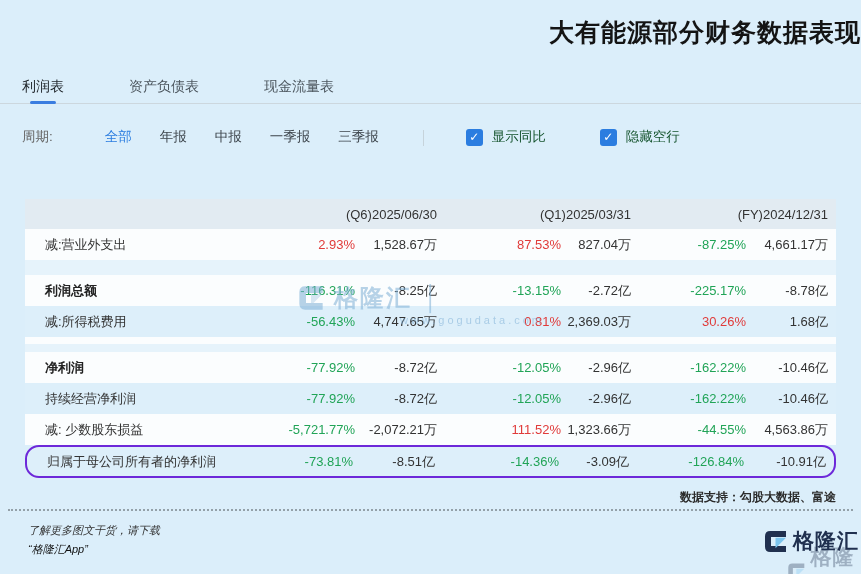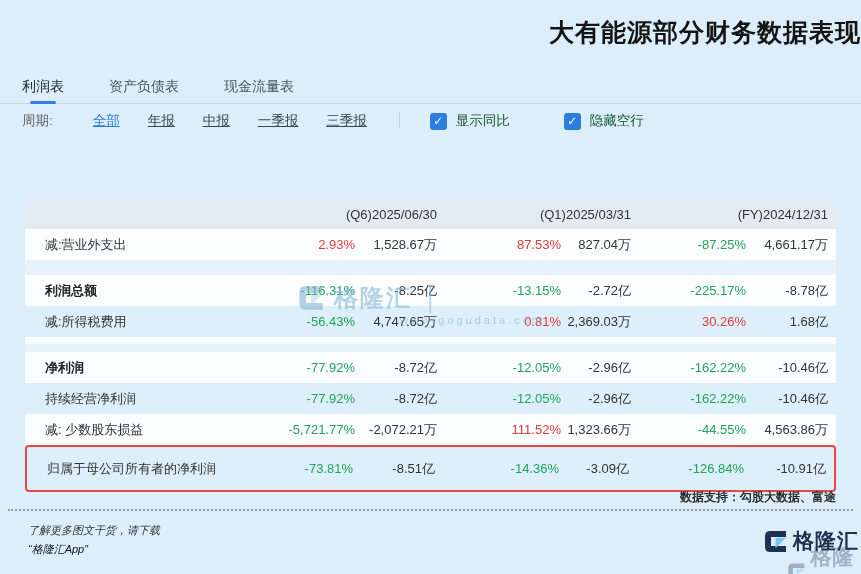--- a/index.html
+++ b/index.html
@@ -6,52 +6,52 @@
   html,body { width:861px; height:574px; }
   body { font-family:"Liberation Sans","DejaVu Sans",sans-serif; }
   .page { position:relative; width:861px; height:574px; background:#dbeefa; overflow:hidden; }
 
   .title { position:absolute; top:16px; left:0; width:100%; text-align:right;
            font-size:25px; font-weight:700; color:#141414; letter-spacing:1px; }
 
   
   .tabs-bar { position:absolute; top:72px; left:0; right:0; height:32px;
               border-bottom:1px solid #ccd7de; display:flex; align-items:center;
-              padding-left:22px; gap:45px; }
+              padding-left:22px; gap:65px; }
   .tab { position:relative; font-size:14px; color:#4c565e; cursor:pointer; height:32px;
          line-height:28px; }
   .tab.active { color:#23292e; font-weight:500; }
   .tab.active .tab-underline { position:absolute; bottom:0px; left:50%; transform:translateX(-50%);
          width:26px; height:3px; background:#3a7de0; border-radius:2px; }
 
   
   .filter-bar { position:absolute; top:112px; left:22px; right:0; height:34px;
-                display:flex; align-items:flex-start; font-size:13.5px; }
+                display:flex; align-items:flex-end; font-size:13.5px;gap:12px; }
   .period-label { color:#666; margin-right:40px; }
   .period-options { display:flex; gap:28px; }
-  .period-option { color:#3d454c; cursor:pointer;text-decoration:underline; }
+  .period-option { color:#3d454c; cursor:pointer; }
   .period-option.selected { color:#2b7de0; }
   .filter-vdivider { width:1px; height:16px; background:#c6d3db; margin:0 30px 0 32px; }
   .filter-checkboxes { display:flex; gap:54px; }
   .cb-group { display:flex; align-items:center; gap:9px; }
   .checkbox { width:17px; height:17px; background:#2b7de0; border-radius:3px; color:#fff;
               font-size:12px; font-weight:700; display:flex; align-items:center;
               justify-content:center; cursor:pointer; }
   .cb-label { color:#14532d; }
 
   
   .fin-table { position:absolute; top:199px; left:25px; width:811px; font-size:13px; }
   .grid-row { display:grid; grid-template-columns:1fr 120px 82px 124px 70px 115px 82px;
               align-items:center; padding:0 8px 0 20px; }
   .thead { height:30px; background:#e2ebf2; color:#333; }
   .thead .col-head { grid-column:span 2; text-align:right; white-space:nowrap; }
   .tr { height:31px; background:#fbfdfe; color:#333; }
   .tr.shaded { background:#ddeffa; }
   .tr.bold .row-label { font-weight:700; color:#222; }
-  .tr.highlighted { height:47px; border:2px solid #ef4444; border-radius:4px; }
+  .tr.highlighted { height:33px; border:2px solid #6d28d9; border-radius:14px; }
   .row-label { text-align:left; white-space:nowrap; color:#333; }
   .pct-cell { text-align:right; white-space:nowrap; }
   .pct-red { color:#e03b3a; }
   .pct-green { color:#21a457; }
   .amount-cell { text-align:right; white-space:nowrap; color:#333; }
   .row-gap { height:15px; }
   .gap-solid { background:#e6f3fb; }
   .gap-split { background:linear-gradient(to bottom,#fbfdfe 0 45%,#e6f3fb 45% 100%); }
 
   

